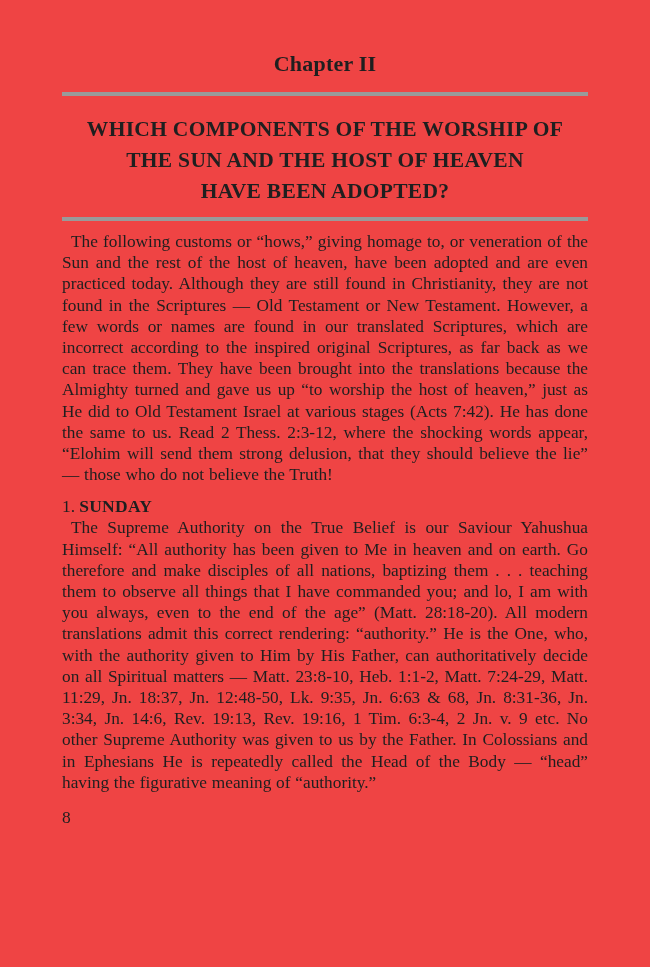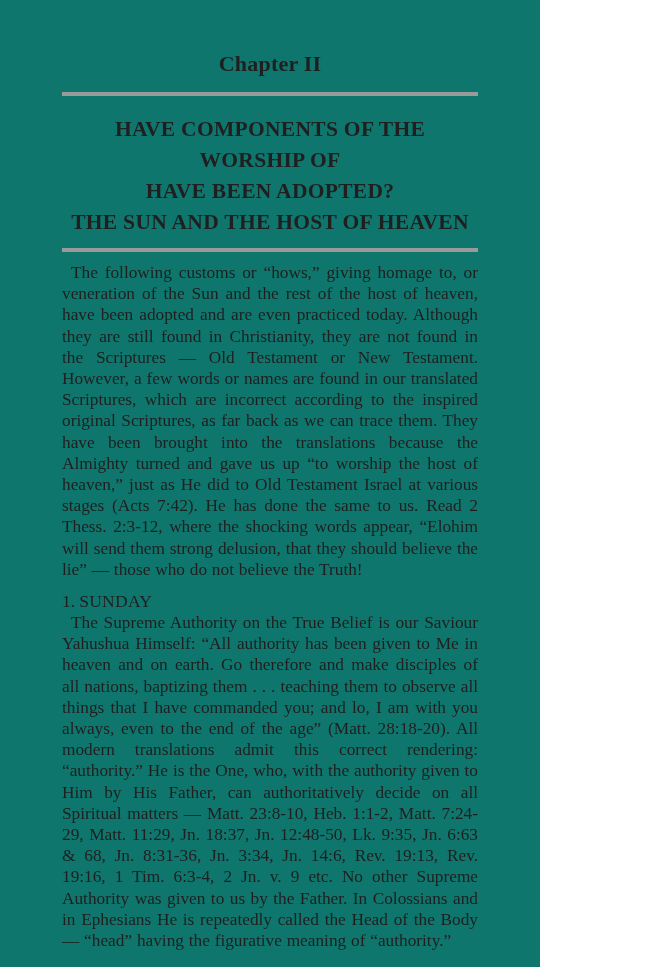--- a/index.html
+++ b/index.html
@@ -1,22 +1,22 @@
 <!DOCTYPE html>
 <html><head>
 <meta charset="utf-8">
 <title>Book Page</title>
 <style>
   * { margin: 0; padding: 0; box-sizing: border-box; }
   html, body { background: #ffffff; }
   .page {
     position: relative;
-    width: 540px;
+    width: 650px;
     height: 967px;
-    background: #0f766e;
+    background: #ef4444;
     overflow: hidden;
     font-family: "Liberation Serif", "DejaVu Serif", serif;
     color: #1f1f1f;
   }
   .content {
     padding: 52px 62px 0 62px;
   }
   .chapter-title {
     font-size: 22px;
     font-weight: bold;
@@ -47,41 +47,41 @@
     text-indent: 9px;
     word-spacing: 0.5px;
   }
   p.first-para { margin-top: 10px; }
   .section-heading {
     margin-top: 10px;
     font-size: 17.5px;
     line-height: 22px;
   }
   .section-heading .section-num { font-weight: normal; margin-right: 4px; }
-  .section-heading .section-name { font-weight: normal; letter-spacing: 0.3px; }
+  .section-heading .section-name { font-weight: bold; letter-spacing: 0.3px; }
   .page-number {
     margin: 14px 0 0 62px;
     font-size: 17.5px;
     line-height: 21px;
   }
 </style>
 </head>
 <body>
 
 <div class="page">
   <div class="content">
 
     <h2 class="chapter-title">Chapter II</h2>
 
     <div class="rule rule-top"></div>
 
     <h1 class="page-heading">
-      <span>HAVE COMPONENTS OF THE WORSHIP OF</span>
+      <span>WHICH COMPONENTS OF THE WORSHIP OF</span>
+      <span>THE SUN AND THE HOST OF HEAVEN</span>
       <span>HAVE BEEN ADOPTED?</span>
-      <span>THE SUN AND THE HOST OF HEAVEN</span>
     </h1>
 
     <div class="rule rule-bottom"></div>
 
     <p class="body first-para">The following customs or “hows,” giving homage to, or veneration of the Sun and the rest of the host of heaven, have been adopted and are even practiced today. Although they are still found in Christianity, they are not found in the Scriptures — Old Testament or New Testament. However, a few words or names are found in our translated Scriptures, which are incorrect according to the inspired original Scriptures, as far back as we can trace them. They have been brought into the translations because the Almighty turned and gave us up “to worship the host of heaven,” just as He did to Old Testament Israel at various stages (Acts 7:42). He has done the same to us. Read 2 Thess. 2:3-12, where the shocking words appear, “Elohim will send them strong delusion, that they should believe the lie” — those who do not believe the Truth!</p>
 
     <p class="section-heading"><span class="section-num">1.</span><span class="section-name">SUNDAY</span></p>
 
     <p class="body">The Supreme Authority on the True Belief is our Saviour Yahushua Himself: “All authority has been given to Me in heaven and on earth. Go therefore and make disciples of all nations, baptizing them . . . teaching them to observe all things that I have commanded you; and lo, I am with you always, even to the end of the age” (Matt. 28:18-20). All modern translations admit this correct rendering: “authority.” He is the One, who, with the authority given to Him by His Father, can authoritatively decide on all Spiritual matters — Matt. 23:8-10, Heb. 1:1-2, Matt. 7:24-29, Matt. 11:29, Jn. 18:37, Jn. 12:48-50, Lk. 9:35, Jn. 6:63 &amp; 68, Jn. 8:31-36, Jn. 3:34, Jn. 14:6, Rev. 19:13, Rev. 19:16, 1 Tim. 6:3-4, 2 Jn. v. 9 etc. No other Supreme Authority was given to us by the Father. In Colossians and in Ephesians He is repeatedly called the Head of the Body — “head” having the figurative meaning of “authority.”</p>
 

